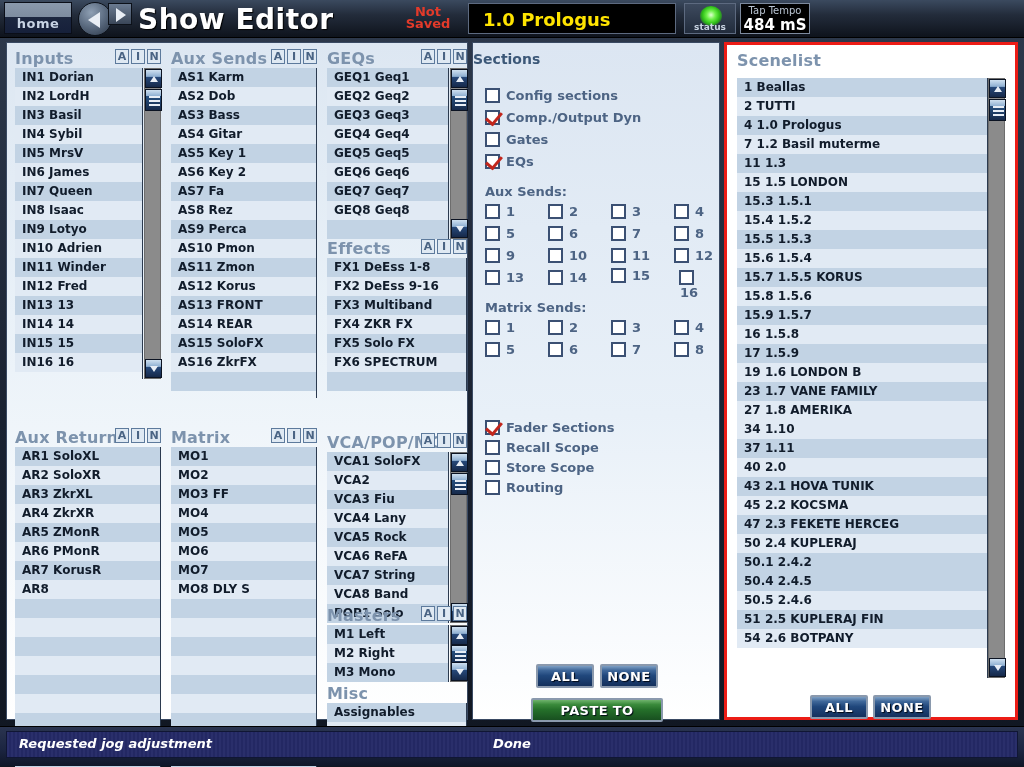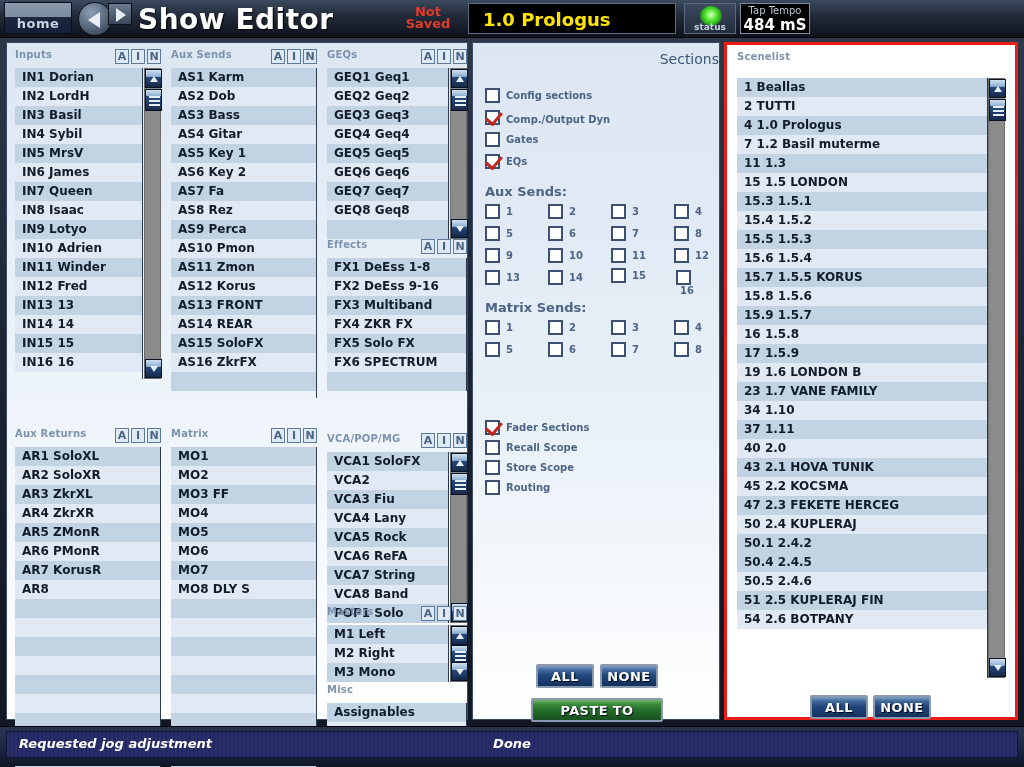--- a/index.html
+++ b/index.html
@@ -105,21 +105,21 @@
   .panel-right {
     position:absolute; left:724px; top:42px; width:294px; height:678px;
     background:#ffffff;
     border:3px solid #ec1c16;
   }
 
   
   .block { position:absolute; }
   .block-hdr {
     position:absolute; left:0; top:0; height:18px;
-    color:#7d93ad; font-size:10px; font-weight:bold; letter-spacing:.2px;
+    color:#7d93ad; font-size:16px; font-weight:bold; letter-spacing:.2px;
     white-space:nowrap;
   }
   .ain {
     position:absolute; top:0px; height:15px; display:flex; gap:2px;
   }
   .ain span {
     width:14px; height:15px; line-height:13px; text-align:center;
     font-size:11px; font-weight:bold; color:#4a6484;
     background:#dfe9f3; border:1px solid #5d7characters;
     border:1px solid #5d7a9c;
@@ -152,34 +152,34 @@
   .sbtn.dn .ar { top:6px; border-top:6px solid #e8eef6; }
   .sthumb {
     position:absolute; left:0; width:17px; height:22px;
     background: linear-gradient(180deg,#cfe0f0 0%, #8fb0d2 30%, #27507f 32%, #16294a 100%);
     border:1px solid #0b1322;
   }
   .sthumb .grip { position:absolute; left:3px; width:11px; height:1.5px; background:#e8eef6;}
 
   
   .sec-title {
-    position:absolute; left:0; top:8px; width:100%; text-align:right;
-    color:#3c5878; font-size:14px; font-weight:normal;
+    position:absolute; left:0; top:8px; width:100%; text-align:left;
+    color:#3c5878; font-size:14px; font-weight:bold;
   }
   .chk-row { position:absolute; display:flex; align-items:center; }
   .chk {
     width:15px; height:15px; background:#fff; border:2px solid #3b5073;
     position:relative; flex:0 0 auto;
   }
   .chk.on::after {
     content:""; position:absolute; left:2px; top:-3px;
     width:7px; height:13px; border:solid #c2261c;
     border-width:0 3px 3px 0; transform:rotate(40deg);
   }
-  .chk-lbl { margin-left:6px; font-size:10px; font-weight:bold; color:#4d6484; white-space:nowrap;}
+  .chk-lbl { margin-left:6px; font-size:13px; font-weight:bold; color:#4d6484; white-space:nowrap;}
   .grp-lbl { position:absolute; font-size:13px; font-weight:bold; color:#4d6484;}
 
   
   .btn {
     position:absolute; height:24px; line-height:22px; text-align:center;
     font-size:13px; font-weight:bold; color:#fff; letter-spacing:.4px;
     background: linear-gradient(180deg,#7d9fc4 0%, #3f6799 22%, #20477c 48%, #14305c 100%);
     border:2px solid #8a99ad; border-radius:2px;
     text-shadow:1px 1px 1px #000814;
   }
@@ -650,20 +650,21 @@
         <div class="row even">15.4 1.5.2</div>
         <div class="row odd">15.5 1.5.3</div>
         <div class="row even">15.6 1.5.4</div>
         <div class="row odd">15.7 1.5.5 KORUS</div>
         <div class="row even">15.8 1.5.6</div>
         <div class="row odd">15.9 1.5.7</div>
         <div class="row even">16 1.5.8</div>
         <div class="row odd">17 1.5.9</div>
         <div class="row even">19 1.6 LONDON B</div>
         <div class="row odd">23 1.7 VANE FAMILY</div>
+        <div class="row even">27 1.8 AMERIKA</div>
         <div class="row even">34 1.10</div>
         <div class="row odd">37 1.11</div>
         <div class="row even">40 2.0</div>
         <div class="row odd">43 2.1 HOVA TUNIK</div>
         <div class="row even">45 2.2 KOCSMA</div>
         <div class="row odd">47 2.3 FEKETE HERCEG</div>
         <div class="row even">50 2.4 KUPLERAJ</div>
         <div class="row odd">50.1 2.4.2</div>
         <div class="row odd">50.4 2.4.5</div>
         <div class="row even">50.5 2.4.6</div>

